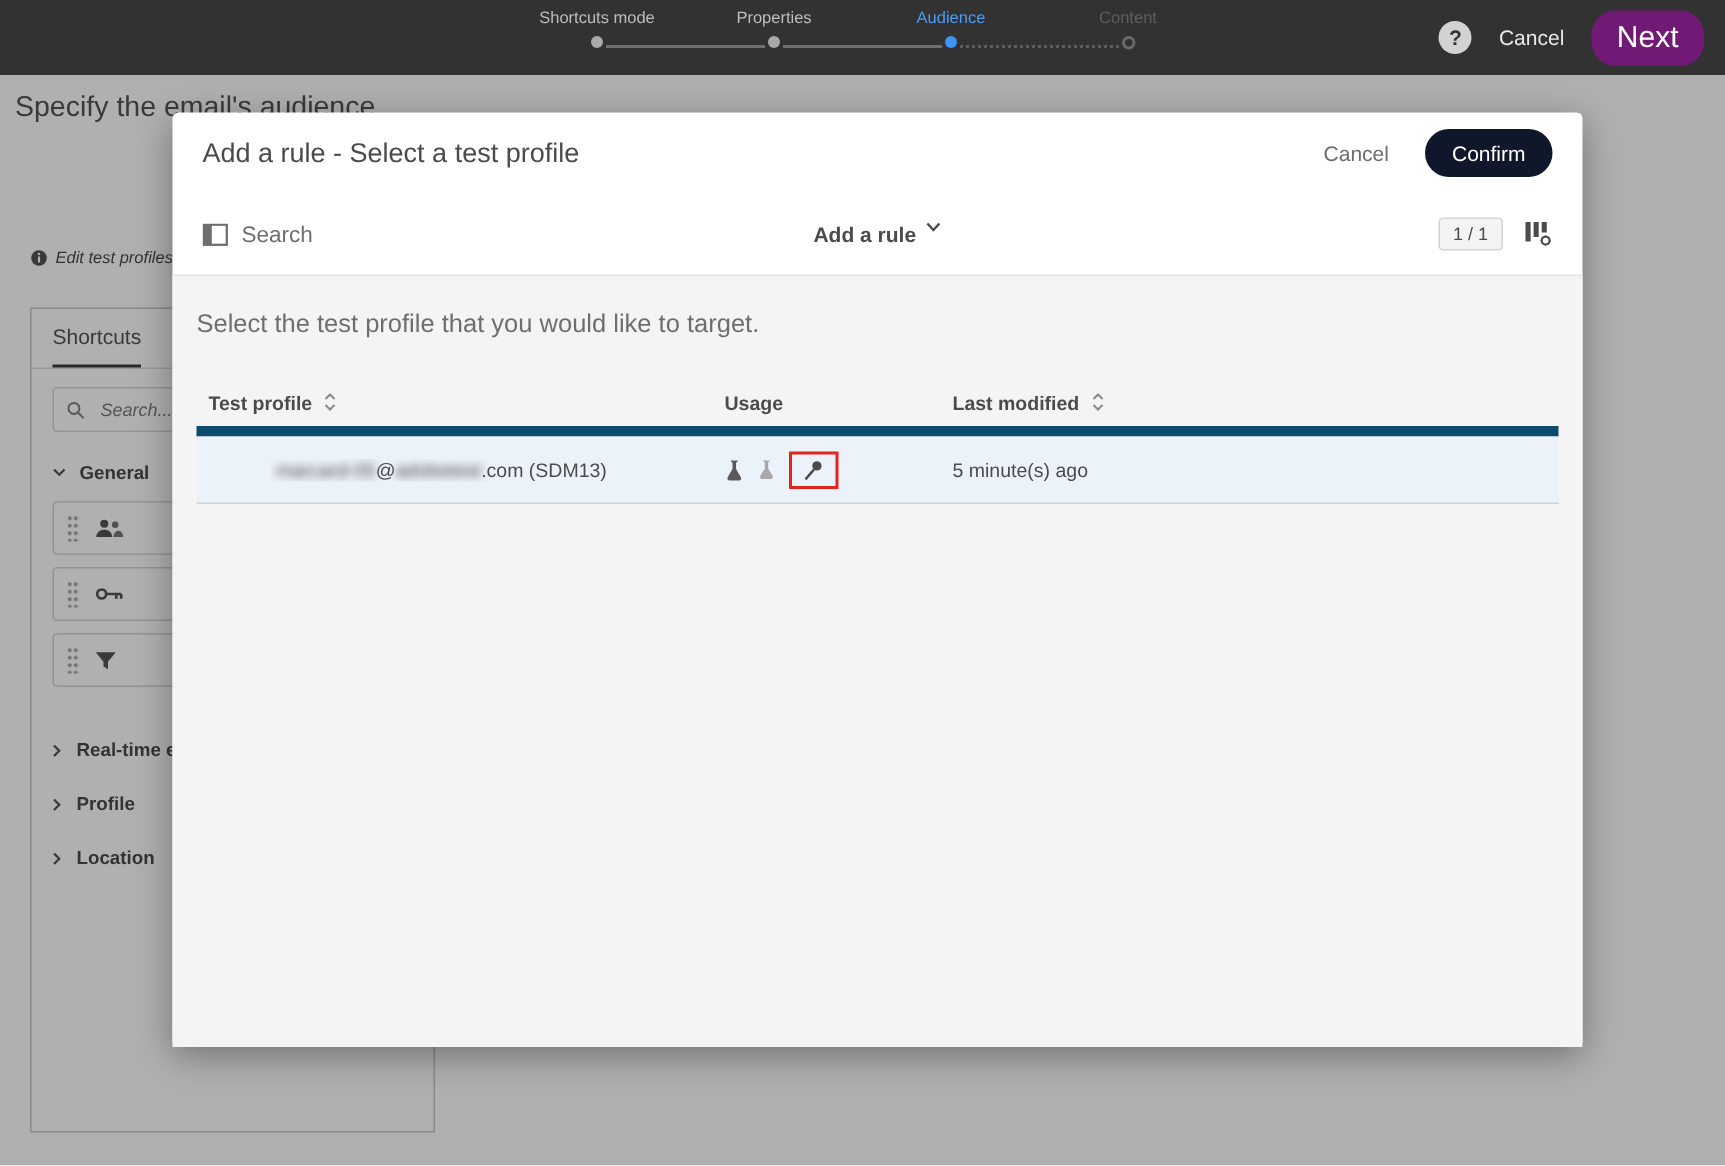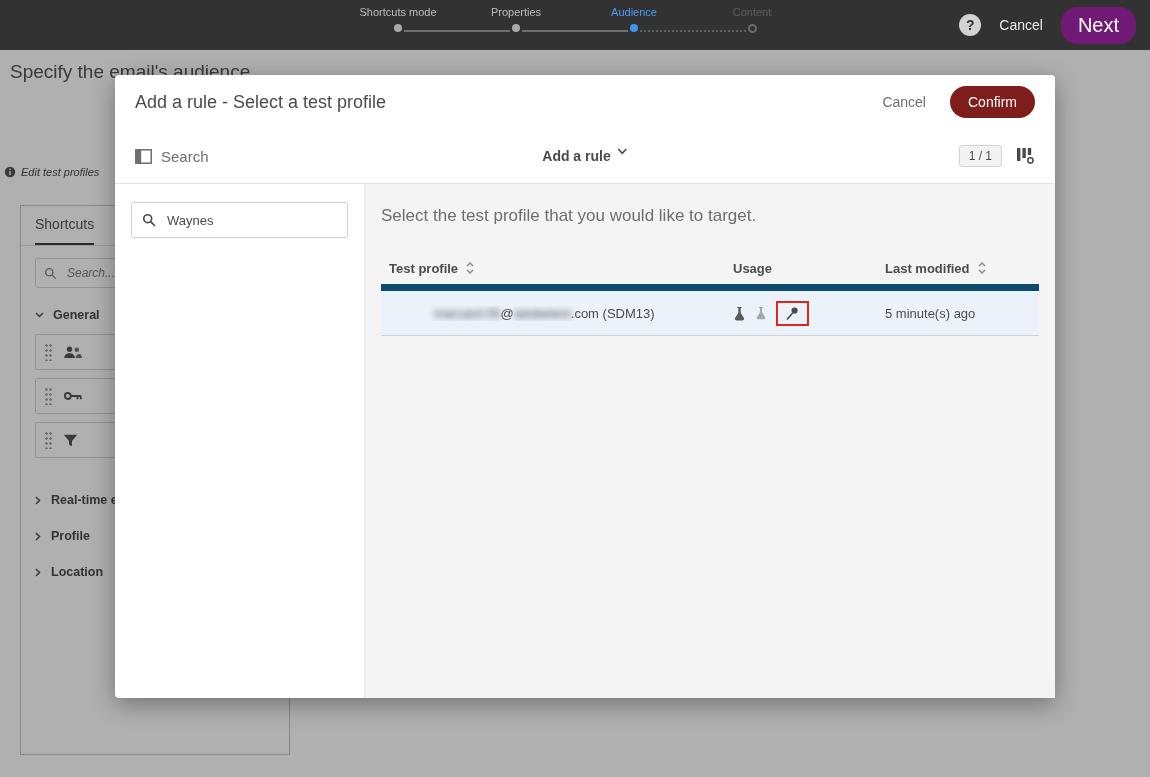--- a/index.html
+++ b/index.html
@@ -21,21 +21,21 @@
   .step.upcoming::before{border-top-style:dotted;border-top-color:#5f5f5f;}
   .topbar-right{position:absolute;right:14px;top:0;height:50px;display:flex;align-items:center;gap:18px;}
   .help-btn{width:22px;height:22px;border-radius:50%;background:#d2d2d2;color:#323232;font-size:14px;
        font-weight:bold;display:flex;align-items:center;justify-content:center;cursor:pointer;}
   .tb-cancel{color:#e8e8e8;font-size:14px;cursor:pointer;}
   .tb-next{background:#701a75;color:#fff;font-size:20px;padding:7px 17px;border-radius:16px;border:none;
        cursor:pointer;font-family:inherit;}
 
   
   .page-title{position:absolute;left:10px;top:61px;font-size:19px;color:#4a4a4a;}
-  .edit-note{position:absolute;left:4px;top:166px;display:flex;align-items:center;gap:5px;
+  .edit-note{position:absolute;left:20px;top:166px;display:flex;align-items:center;gap:5px;
        font-size:11px;font-style:italic;color:#3f3f3f;}
   .sb{position:absolute;left:20px;top:205px;bottom:22px;width:270px;background:#fff;
        border:1px solid #c4c4c4;box-sizing:border-box;}
   .sb-tabs{display:flex;gap:26px;padding:10px 14px 0;border-bottom:1px solid #ddd;}
   .sb-tab{font-size:14px;color:#4b4b4b;padding-bottom:11px;cursor:pointer;}
   .sb-tab.active{border-bottom:2px solid #323232;}
   .sb-search{display:flex;align-items:center;gap:8px;margin:12px 14px;padding:6px 8px;
        border:1px solid #d6d6d6;border-radius:3px;}
   .sb-search input{border:none;outline:none;font-style:italic;font-size:12px;color:#8a8a8a;width:100%;
        background:transparent;font-family:inherit;}
@@ -52,21 +52,21 @@
 
   .overlay{position:absolute;left:0;right:0;top:50px;bottom:0;background:rgba(30,30,30,0.35);z-index:5;}
 
   
   .modal{position:absolute;left:115px;top:75px;width:940px;height:623px;background:#fff;z-index:10;
        border-radius:4px;box-shadow:0 6px 24px rgba(0,0,0,0.35);display:flex;flex-direction:column;
        box-sizing:border-box;}
   .m-header{flex:0 0 54px;display:flex;align-items:center;padding:0 20px;}
   .m-title{flex:1;font-size:18px;color:#4b4b4b;}
   .m-cancel{font-size:14px;color:#6e6e6e;margin-right:24px;cursor:pointer;}
-  .m-confirm{background:#7f1d1d;color:#fff;border:none;border-radius:16px;padding:8px 18px;font-size:14px;
+  .m-confirm{background:#0f172a;color:#fff;border:none;border-radius:16px;padding:8px 18px;font-size:14px;
        cursor:pointer;font-family:inherit;}
   .m-toolbar{flex:0 0 54px;display:flex;align-items:center;padding:0 20px;border-bottom:1px solid #e4e4e4;
        position:relative;}
   .t-search{display:flex;align-items:center;gap:9px;color:#6e6e6e;font-size:15px;cursor:pointer;}
   .t-center{position:absolute;left:50%;transform:translateX(-50%);display:flex;gap:7px;
        font-size:14px;font-weight:bold;color:#4b4b4b;cursor:pointer;}
   .t-right{margin-left:auto;display:flex;align-items:center;gap:14px;}
   .pager{font-size:12px;color:#4b4b4b;background:#f3f3f3;border:1px solid #d3d3d3;border-radius:3px;
        padding:3px 9px;}
   .cols-btn{cursor:pointer;display:flex;}
@@ -244,31 +244,20 @@
             <rect x="11.8" y="1" width="3.4" height="7" fill="#4b4b4b"></rect>
             <circle cx="14.4" cy="13.4" r="2.6" fill="#fff" stroke="#4b4b4b" stroke-width="1.4"></circle>
             <path d="M14.4 9.9v1.2M14.4 15.7v1.2M11 13.4h1.2M16.6 13.4h1.2M12 11l.8.8M16 15l.8.8M16.8 11l-.8.8M12.8 15l-.8.8" stroke="#4b4b4b" stroke-width="1.1"></path>
           </svg>
       </span>
     </div>
   </div>
 
   <div class="m-body">
 
-    <div class="m-left">
-      <div class="m-search">
-        <span>
-          <svg width="14" height="14" viewBox="0 0 16 16">
-              <circle cx="6.5" cy="6.5" r="4.5" fill="none" stroke="#4b4b4b" stroke-width="1.9"></circle>
-              <line x1="10.2" y1="10.2" x2="14.3" y2="14.3" stroke="#4b4b4b" stroke-width="1.9" stroke-linecap="round"></line>
-            </svg>
-        </span>
-        <input type="text" value="Waynes" style="">
-      </div>
-    </div>
 
     <div class="m-right">
       <div class="instruction">Select the test profile that you would like to target.</div>
 
       <div class="thead">
         <div class="th">
           <span>Test profile</span>
           <span>
             <svg width="10" height="14" viewBox="0 0 10 14">
                 <path d="M2 5L5 2l3 3" fill="none" stroke="#8a8a8a" stroke-width="1.4"></path>

